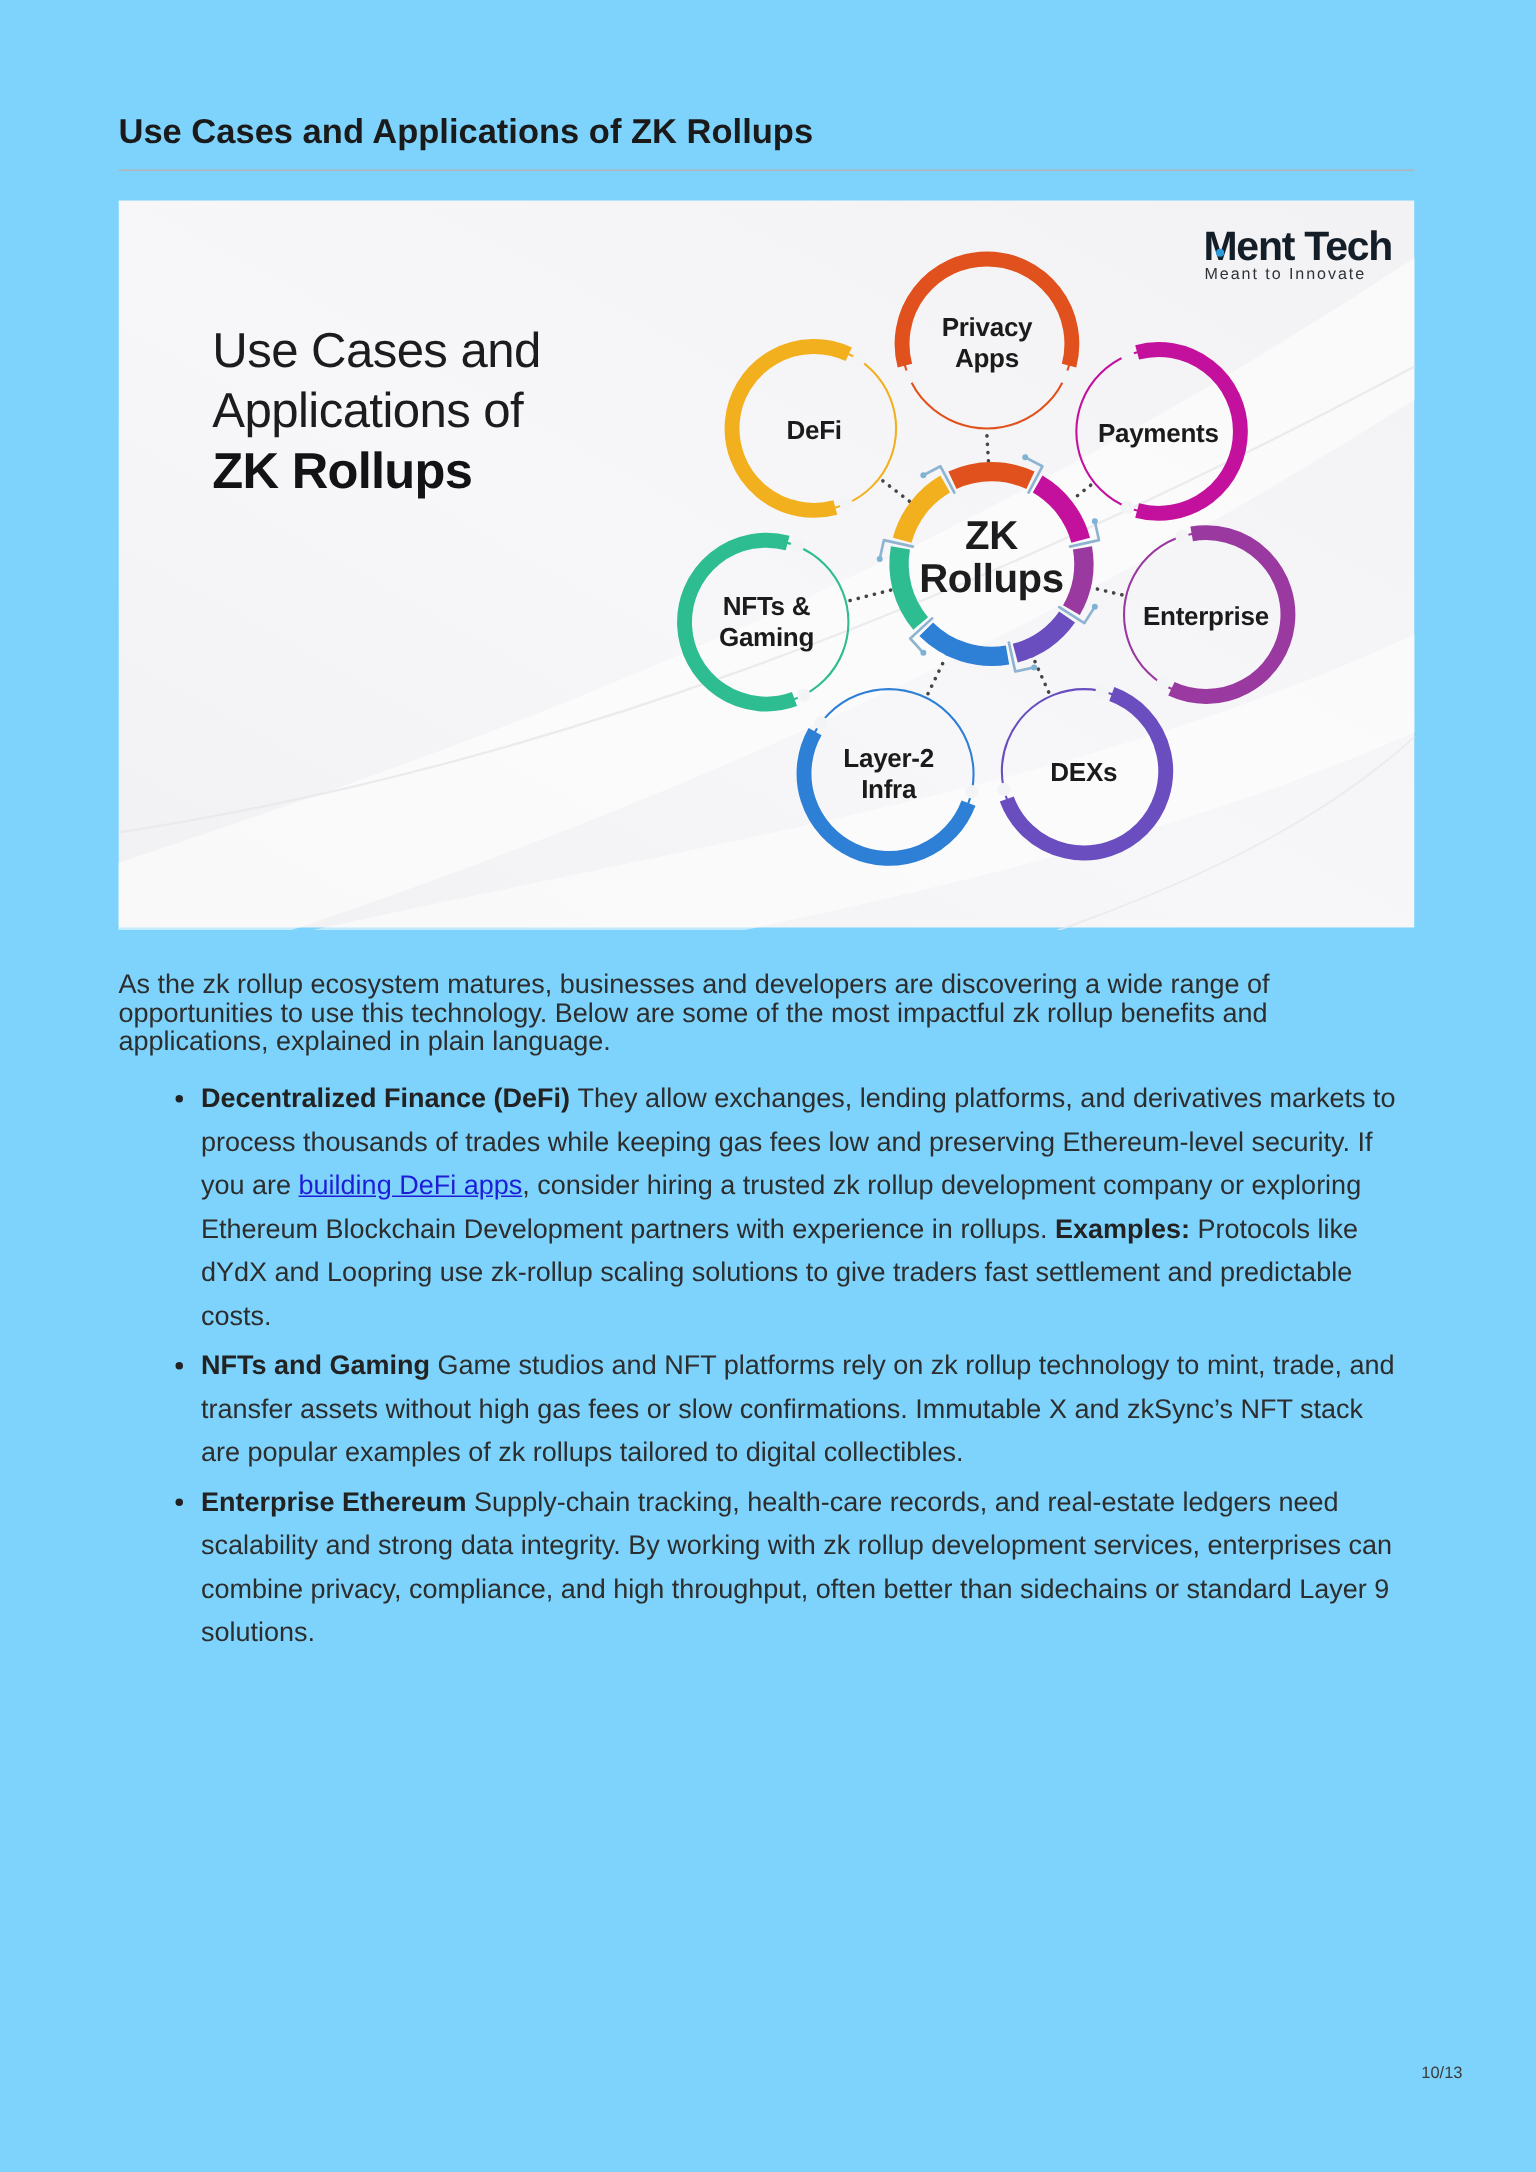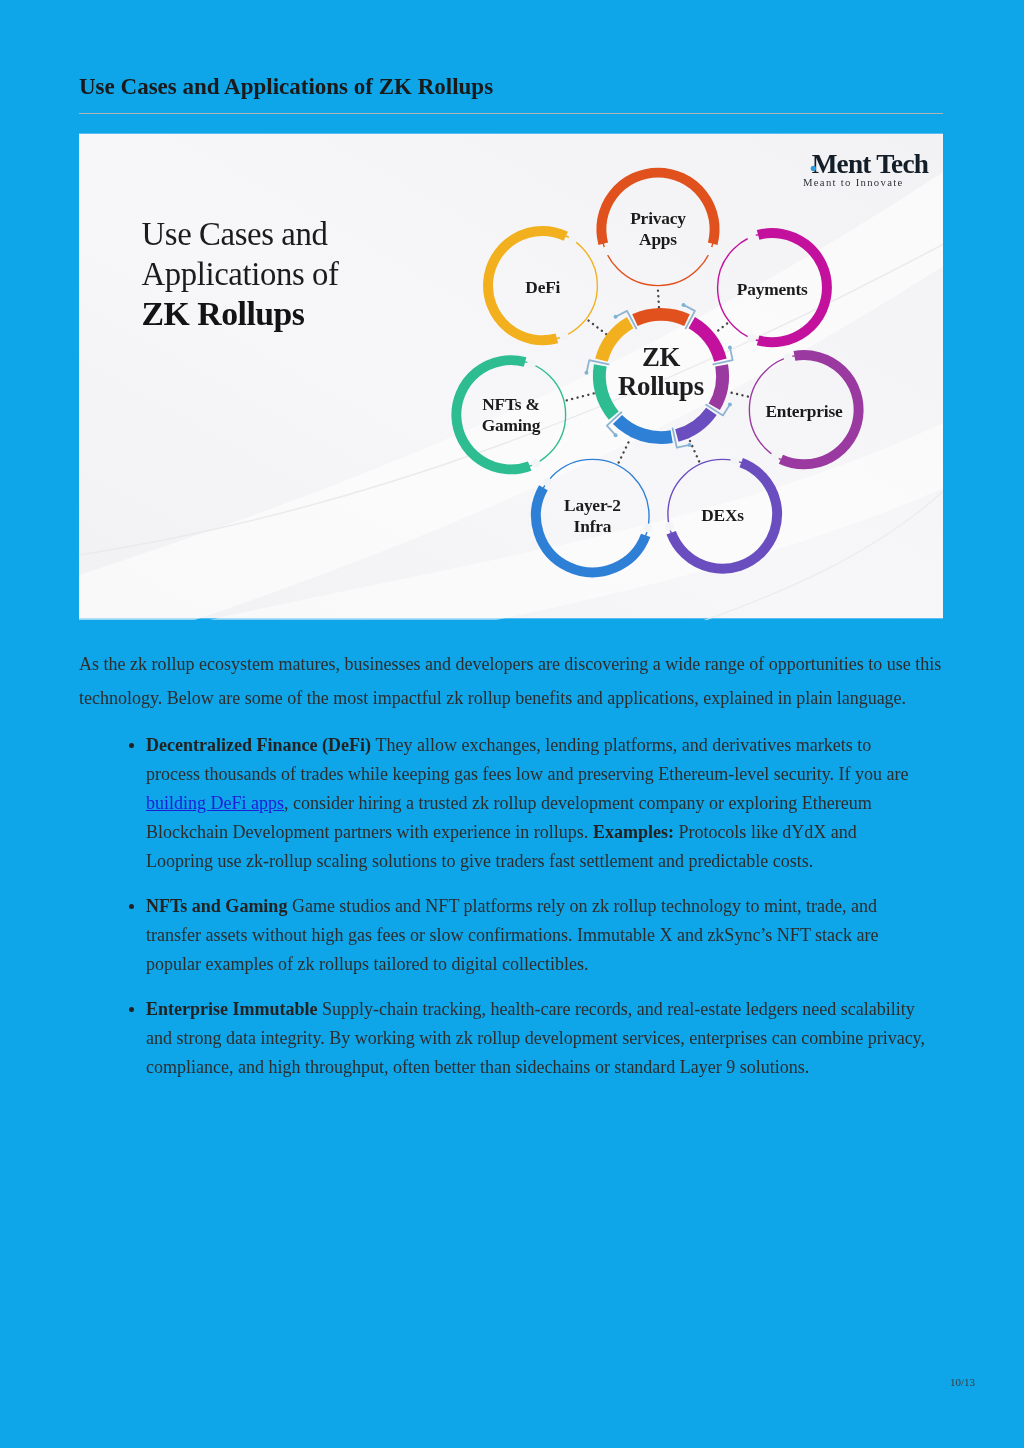--- a/index.html
+++ b/index.html
@@ -1,22 +1,22 @@
 <!DOCTYPE html>
 <html><head>
 <meta charset="utf-8">
 <style>
   html,body{margin:0;padding:0;background:#ffffff;}
   .page{
     position:relative;
     width:1024px;height:1448px;
     box-sizing:border-box;
     padding:0 81px 0 79px;
-    background:#0ea5e9;
-    font-family:Liberation Serif, serif;
+    background:#7dd3fc;
+    font-family:Liberation Sans, sans-serif;
     color:#2e2e2e;
     overflow:hidden;
   }
   .doc-title{
     margin:74px 0 0 0;
     font-size:23px;line-height:26px;
     font-weight:700;color:#1a1a1a;letter-spacing:0;
   }
   .rule{
     border:none;border-top:1px solid #b3b3b3;
@@ -35,28 +35,28 @@
   .notch{fill:#f3f4f6;}
   .node-label{font-weight:700;font-size:17.5px;text-anchor:middle;fill:#1b1b1b;letter-spacing:-0.2px;}
   .seg{fill:none;stroke-width:13px;}
   .center-label{font-weight:800;font-size:27px;text-anchor:middle;fill:#1d1d1f;letter-spacing:-0.3px;}
   .connector{fill:none;stroke:#454545;stroke-width:2.4px;stroke-dasharray:0.1 5.5;stroke-linecap:round;}
   .hook{fill:none;stroke:#8fb4d1;stroke-width:1.8px;stroke-linecap:round;stroke-linejoin:round;}
   .hook-dot{fill:#7fb3d5;}
 
   .intro{
     margin:27px 0 0 0;
-    font-size:18px;line-height:34px;color:#2d2d2d;
+    font-size:18px;line-height:19px;color:#2d2d2d;
   }
   ul.bullets{
     margin:14px 0 0 0;padding:0 0 0 51px;
     list-style:none;
     font-size:18px;line-height:29px;color:#2d2d2d;
   }
-  ul.bullets li{position:relative;margin:16px;}
+  ul.bullets li{position:relative;margin:4px;}
   ul.bullets li::before{
     content:"";position:absolute;left:-17px;top:12px;
     width:5px;height:5px;border-radius:50%;background:#222;
   }
   .bold{font-weight:700;color:#222;}
   a.link{color:#1d1dd8;text-decoration:underline;cursor:pointer;}
   .pageno{
     position:absolute;right:49px;top:1376px;
     font-size:11px;color:#3c3c3c;
   }
@@ -199,17 +199,17 @@
         <text class="center-label" x="586" y="234"><tspan x="586">ZK</tspan><tspan x="586" dy="29">Rollups</tspan></text>
       </g>
     </svg>
   </figure>
 
   <p class="intro">As the zk rollup ecosystem matures, businesses and developers are discovering a wide range of opportunities to use this technology. Below are some of the most impactful zk rollup benefits and applications, explained in plain language.</p>
 
   <ul class="bullets">
     <li><span class="bold">Decentralized Finance (DeFi) </span><span>They allow exchanges, lending platforms, and derivatives markets to process thousands of trades while keeping gas fees low and preserving Ethereum-level security. If you are </span><a class="link">building DeFi apps</a><span>, consider hiring a trusted zk rollup development company or exploring Ethereum Blockchain Development partners with experience in rollups. </span><span class="bold">Examples: </span><span>Protocols like dYdX and Loopring use zk-rollup scaling solutions to give traders fast settlement and predictable costs.</span></li>
     <li><span class="bold">NFTs and Gaming </span><span>Game studios and NFT platforms rely on zk rollup technology to mint, trade, and transfer assets without high gas fees or slow confirmations. Immutable X and zkSync’s NFT stack are popular examples of zk rollups tailored to digital collectibles.</span></li>
-    <li><span class="bold">Enterprise Immutable </span><span>Supply-chain tracking, health-care records, and real-estate ledgers need scalability and strong data integrity. By working with zk rollup development services, enterprises can combine privacy, compliance, and high throughput, often better than sidechains or standard Layer 9 solutions.</span></li>
+    <li><span class="bold">Enterprise Ethereum </span><span>Supply-chain tracking, health-care records, and real-estate ledgers need scalability and strong data integrity. By working with zk rollup development services, enterprises can combine privacy, compliance, and high throughput, often better than sidechains or standard Layer 9 solutions.</span></li>
   </ul>
 
   <div class="pageno">10/13</div>
 </div>
 
 </body></html>

